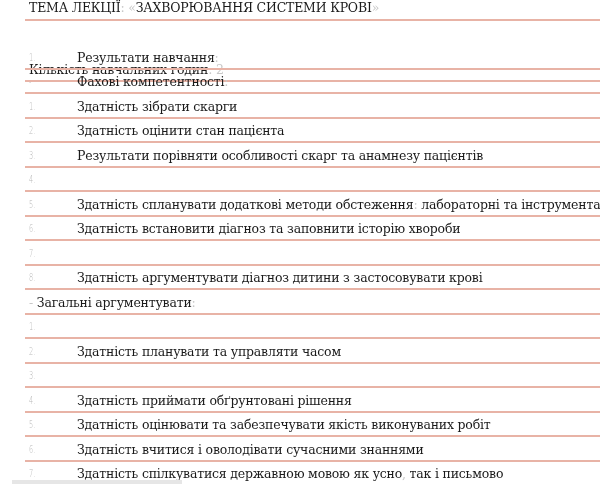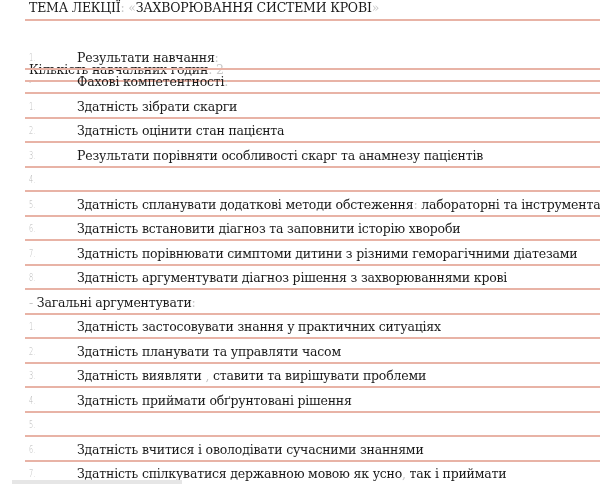--- a/index.html
+++ b/index.html
@@ -114,59 +114,55 @@
     <span class="text indented">
       <span>Здатність спланувати додаткові методи обстеження</span><span class="faint">:</span><span> лабораторні та інструментальні</span>
     </span>
   </div>
   <div class="row" style="top:217px;">
     <span class="num">6.</span>
     <span class="text indented">Здатність встановити діагноз та заповнити  історію хвороби</span>
   </div>
   <div class="row" style="top:242px;">
     <span class="num">7.</span>
-    <span class="text indented">Здатність порівнювати симптоми дитини з різними геморагічними діатезами</span>
   </div>
   <div class="row" style="top:266px;">
     <span class="num">8.</span>
-    <span class="text indented">Здатність аргументувати  діагноз рішення з  захворюваннями крові</span>
+    <span class="text indented">Здатність аргументувати  діагноз дитини з  застосовувати крові</span>
   </div>
 
   <div class="row" style="top:291px;">
     <span class="text full">
       <span class="faint">-</span>&nbsp;<span>Загальні аргументувати</span><span class="faint">:</span>
     </span>
   </div>
 
   <div class="row" style="top:315px;">
     <span class="num">1.</span>
-    <span class="text indented">Здатність  застосовувати знання у практичних ситуаціях</span>
   </div>
   <div class="row" style="top:340px;">
     <span class="num">2.</span>
     <span class="text indented">Здатність планувати та управляти часом</span>
   </div>
   <div class="row" style="top:364px;">
     <span class="num">3.</span>
-    <span class="text indented">
-      <span>Здатність  виявляти </span><span class="faint">,</span><span> ставити  та вирішувати проблеми</span>
-    </span>
   </div>
   <div class="row" style="top:389px;">
     <span class="num">4.</span>
     <span class="text indented">Здатність приймати обґрунтовані рішення</span>
   </div>
   <div class="row" style="top:413px;">
     <span class="num">5.</span>
+    <span class="text indented">Здатність оцінювати та  забезпечувати якість виконуваних робіт</span>
   </div>
   <div class="row" style="top:438px;">
     <span class="num">6.</span>
     <span class="text indented">Здатність вчитися і оволодівати сучасними знаннями</span>
   </div>
   <div class="row" style="top:462px; border-bottom:none;">
     <span class="num">7.</span>
     <span class="text indented">
-      <span>Здатність спілкуватися державною мовою як усно</span><span class="faint">,</span><span> так і приймати</span>
+      <span>Здатність спілкуватися державною мовою як усно</span><span class="faint">,</span><span> так і письмово</span>
     </span>
   </div>
 
   <div class="bottom-bar"></div>
 </div>
 
 </body></html>

